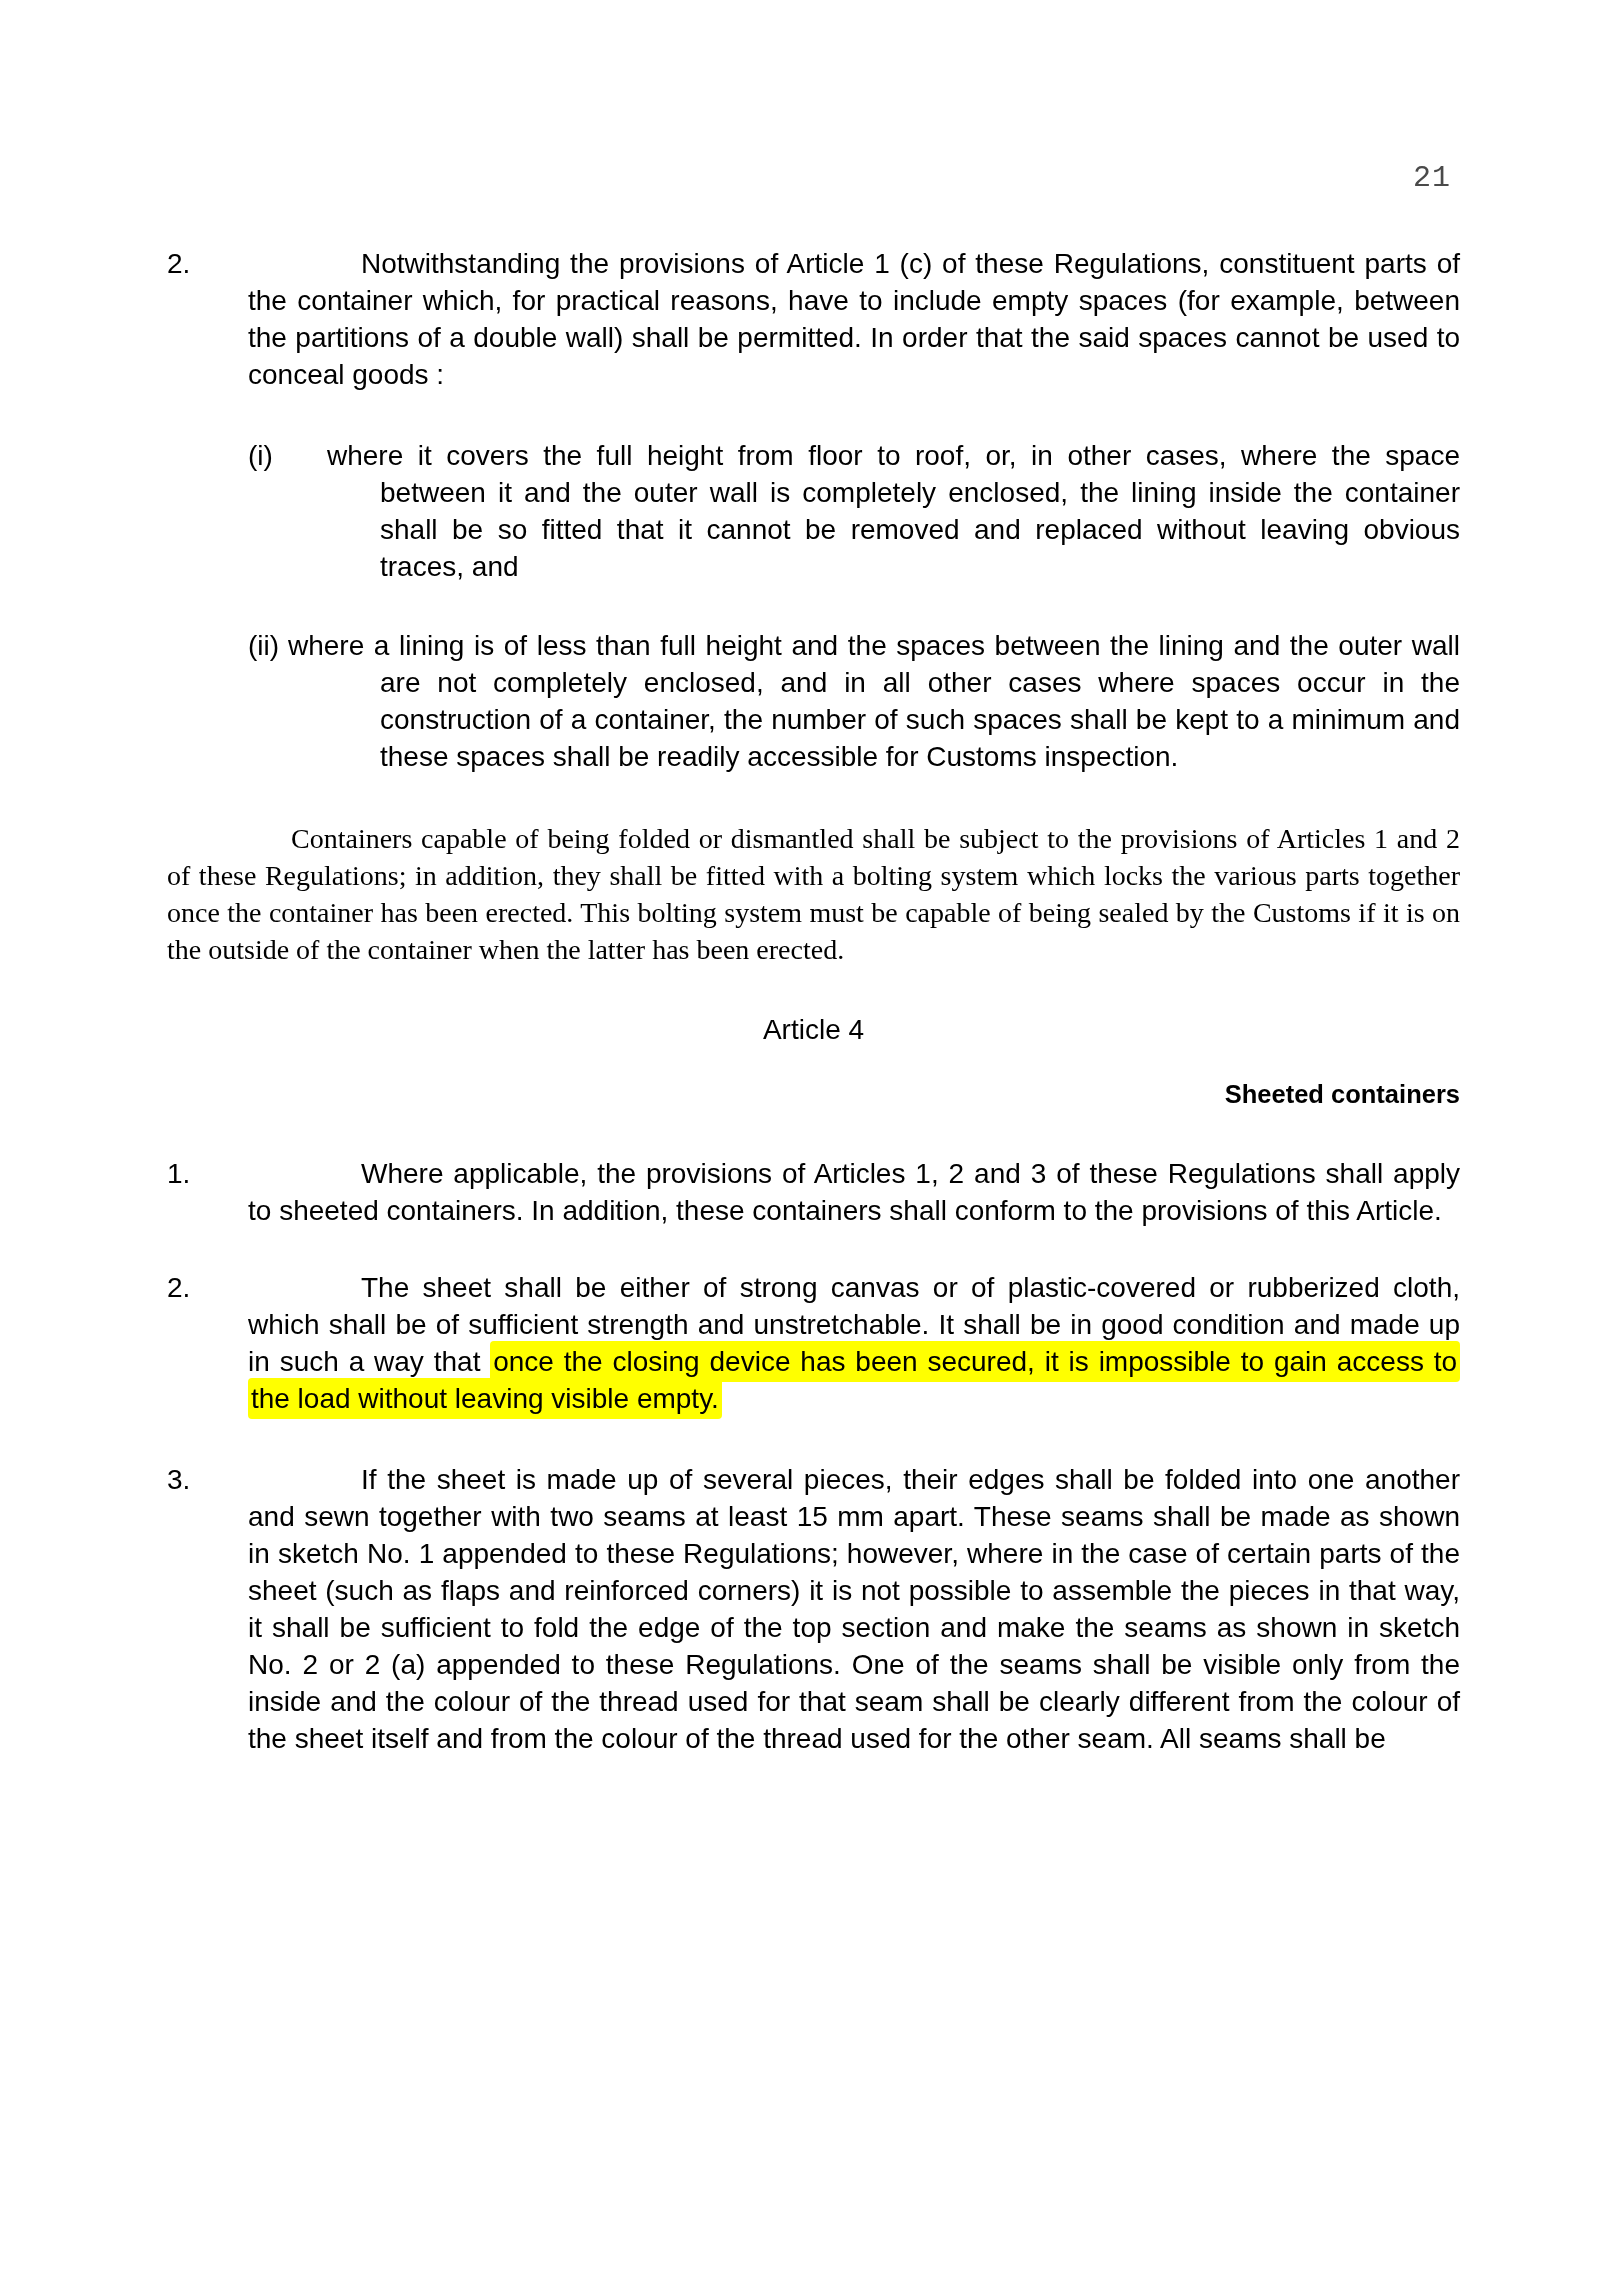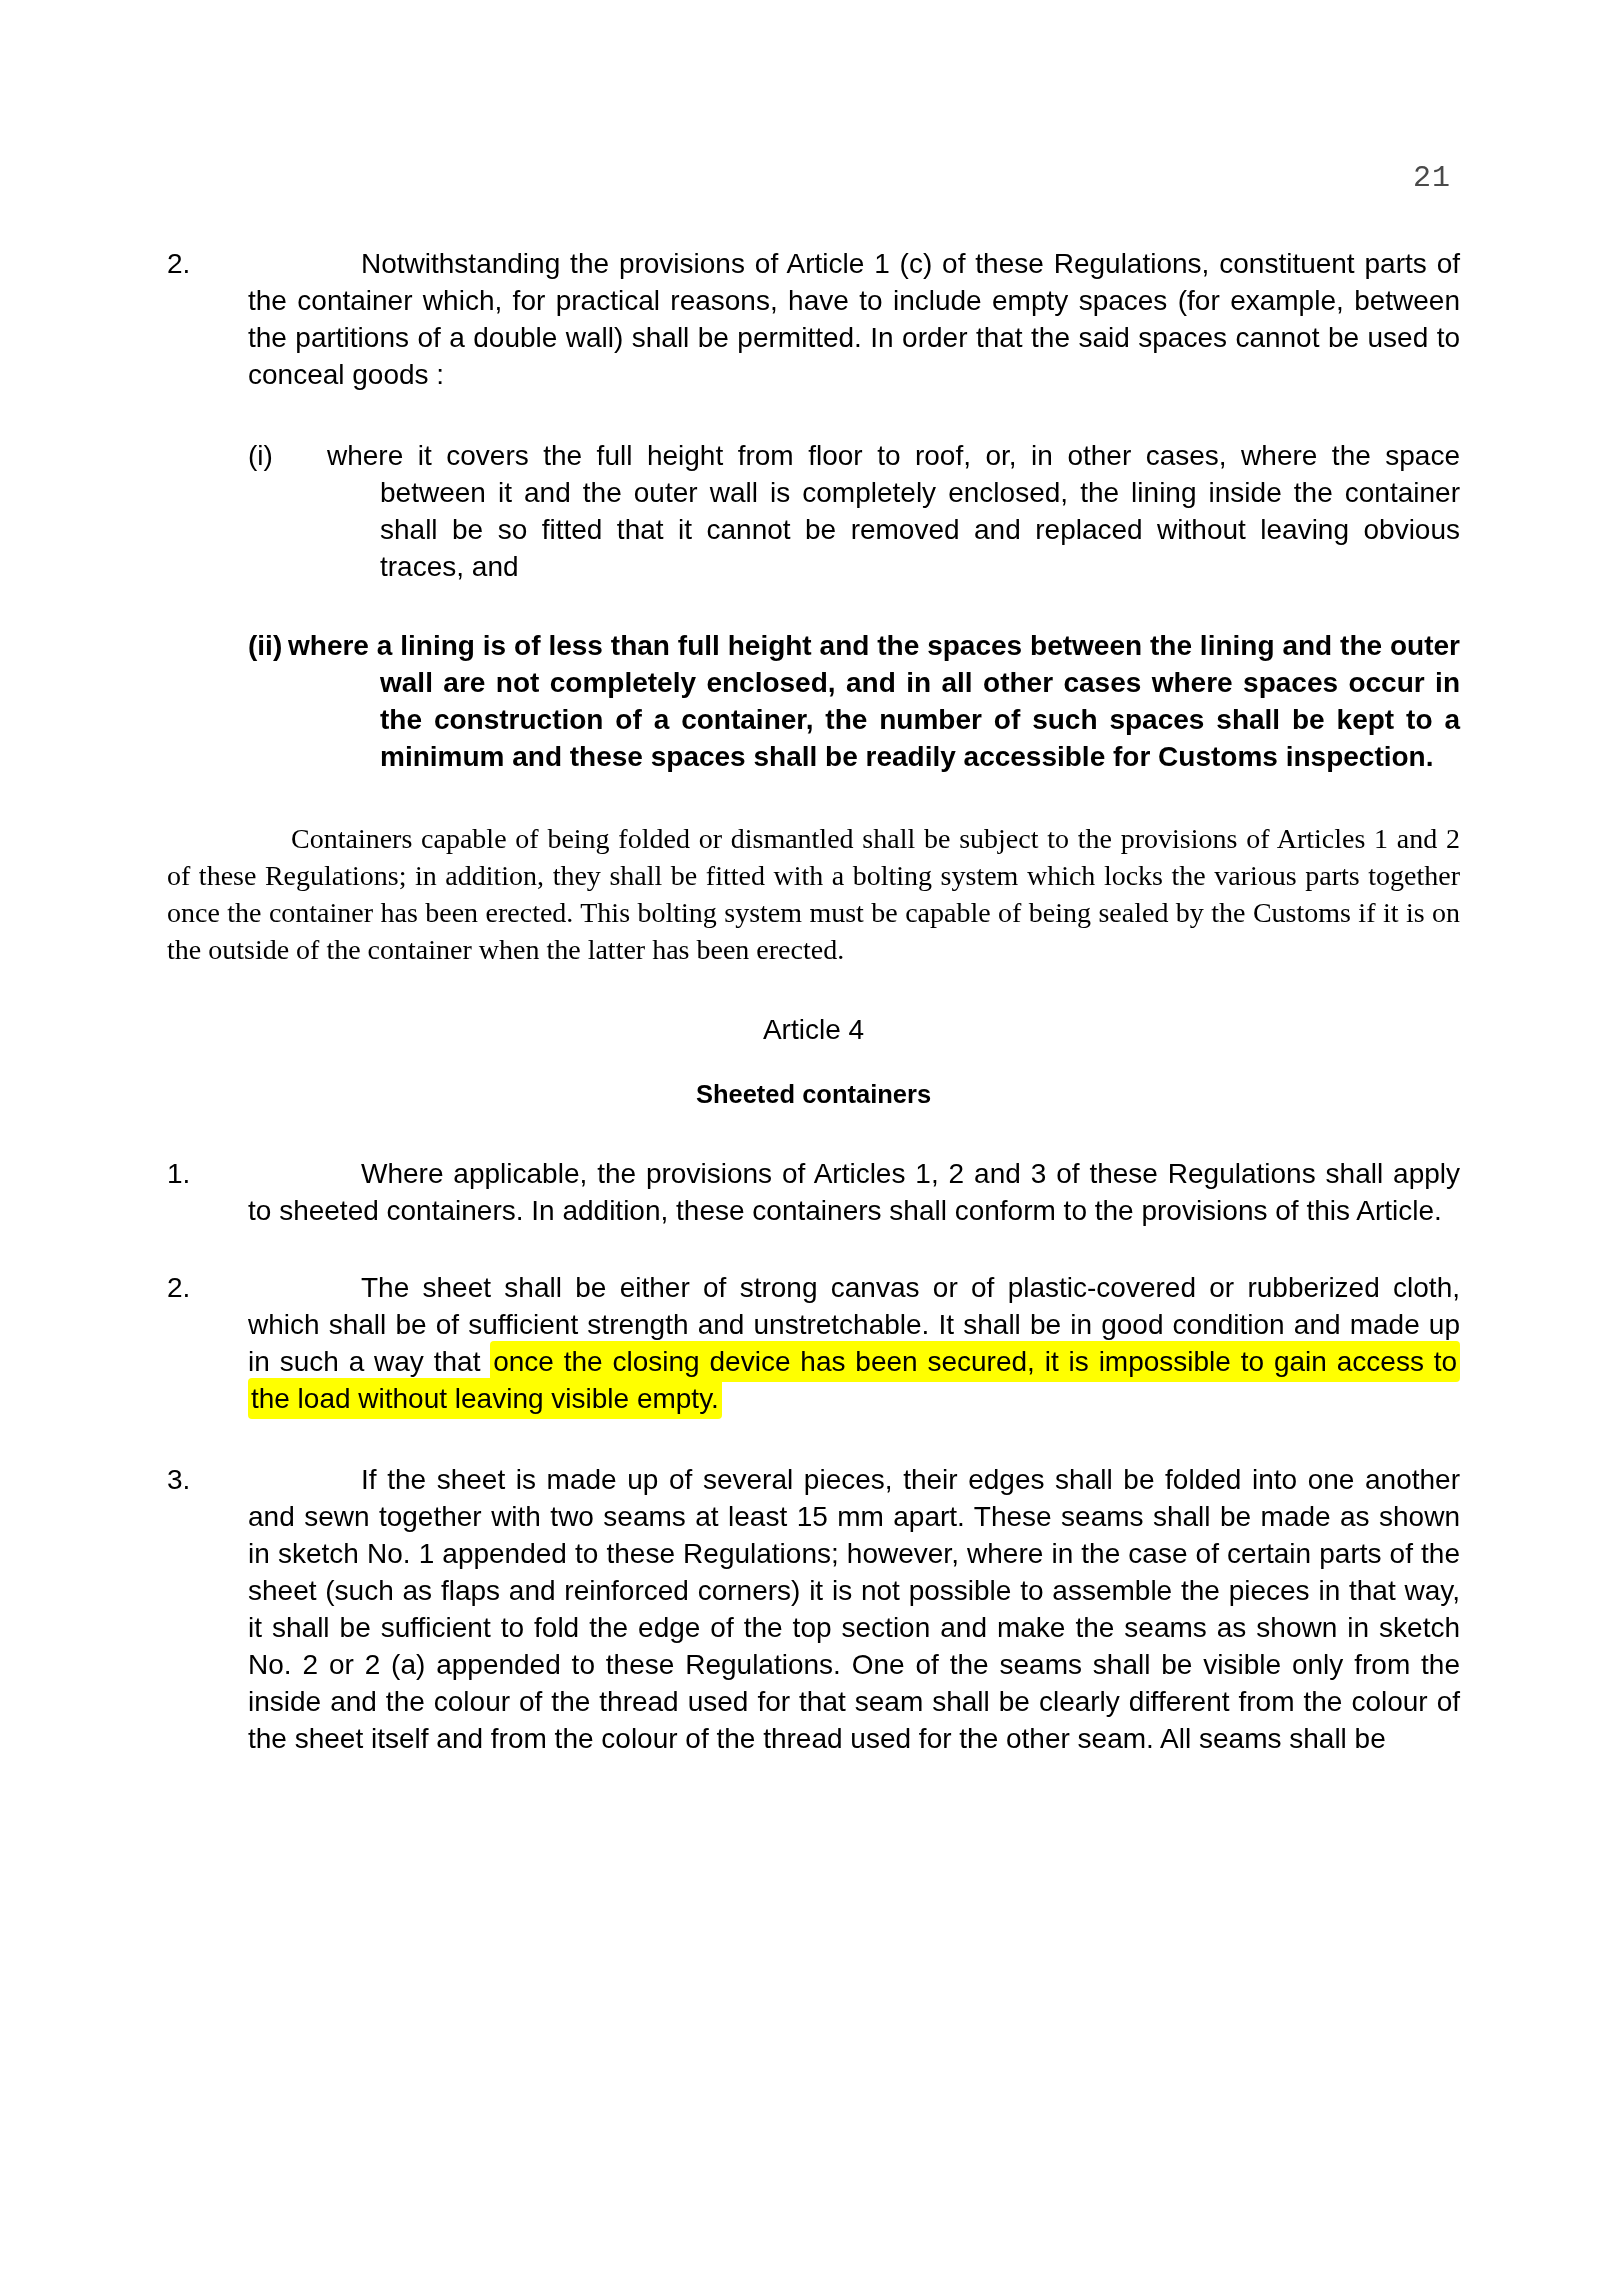--- a/index.html
+++ b/index.html
@@ -33,38 +33,38 @@
   p { margin: 0; text-align: justify; }
 
   
   .numbered { position: relative; padding-left: 81px; text-indent: 113px; }
   .numbered .num { position: absolute; left: 0; top: 0; text-indent: 0; }
 
   
   .item { position: relative; padding-left: 213px; }
   .item .marker { position: absolute; left: 81px; top: 0; text-indent: 0; }
   .item-i  { text-indent: -53px; margin-top: 44px; }
-  .item-ii { text-indent: -92px; margin-top: 42px; font-weight: bold; }
+  .item-ii { text-indent: -92px; margin-top: 42px; }
 
   
   .plain { text-indent: 124px; }
 
   .article-heading {
     margin: 0; text-align: center;
     font-size: 28px; font-weight: normal; line-height: 37px;
   }
   .sub-heading {
     margin: 0; text-align: center;
     font-size: 25.5px; font-weight: bold; line-height: 29px;
   }
   .mt-art3   { margin-top: 76px; }
   .mt-sub3   { margin-top: 38px; }
   .mt-body3  { margin-top: 45px; font-family: Liberation Serif, serif; }
   .mt-art4   { margin-top: 43px; }
-  .mt-sub4   { margin-top: 32px; }
+  .mt-sub4   { margin-top: 32px; text-align: right; }
   .mt-p1     { margin-top: 46px; }
   .mt-p2     { margin-top: 40px; }
   .mt-p3     { margin-top: 44px; }
 
   .hl {
     background: #ffff00;
     padding: 4.9px 2.9px;
     border-radius: 3.9px;
     box-decoration-break: clone;
     -webkit-box-decoration-break: clone;

